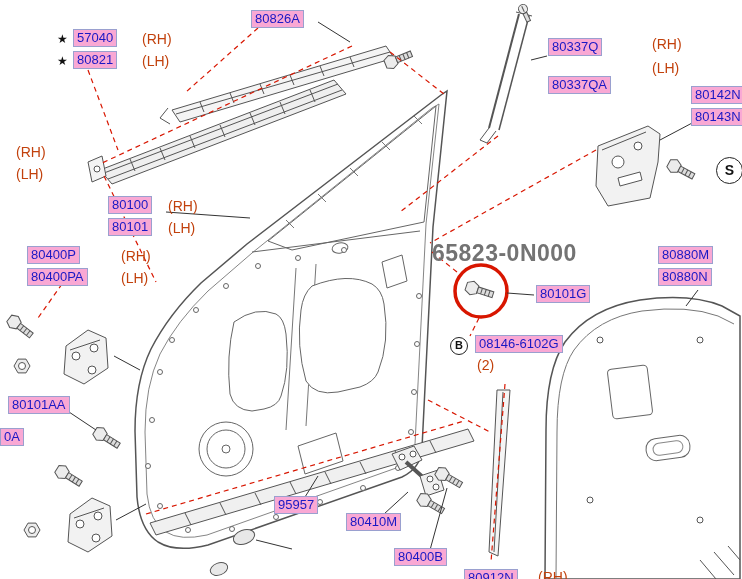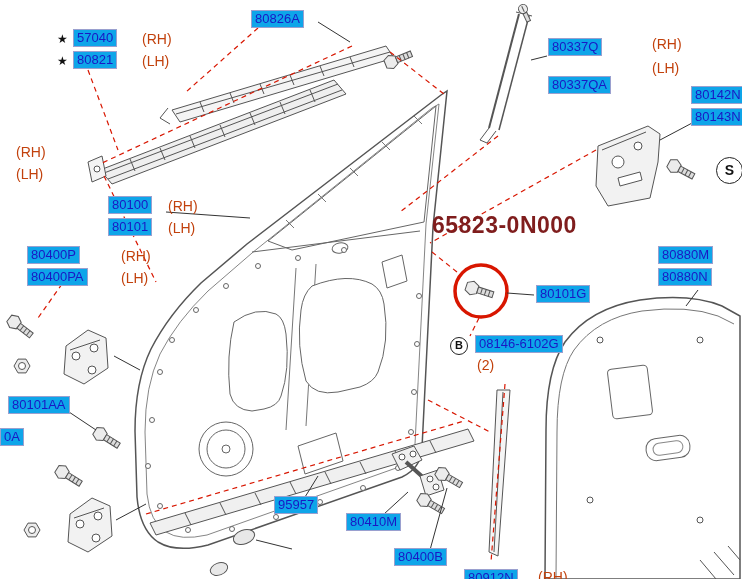--- a/index.html
+++ b/index.html
@@ -4,34 +4,34 @@
 <style>
   html,body{margin:0;padding:0;background:#ffffff;}
   #stage{
     position:relative;width:742px;height:579px;overflow:hidden;
     background:#ffffff;font-family:"Liberation Sans",sans-serif;
   }
   #drawing{position:absolute;left:0;top:0;z-index:1;}
   .plabel{
     position:absolute;z-index:3;white-space:nowrap;
     font:13px/16px "Liberation Sans",sans-serif;
-    color:#1a18c4;background:#0ea5e9;border:1px solid #9aa0cf;
+    color:#1a18c4;background:#f9a8d4;border:1px solid #9aa0cf;
     padding:0 3px;
   }
   .ptext{
     position:absolute;z-index:3;white-space:nowrap;
     font:14px/16px "Liberation Sans",sans-serif;color:#c2410c;
   }
   .star{
     position:absolute;z-index:3;font:12px/16px "DejaVu Sans",sans-serif;color:#111;
   }
   .red-part{
     position:absolute;z-index:3;white-space:nowrap;
     font:bold 23px/26px "Liberation Sans",sans-serif;
-    color:#7f1d1d;letter-spacing:.5px;
+    color:#737373;letter-spacing:.5px;margin-top:28px;
   }
   .circle-marker{
     position:absolute;z-index:3;border:1.5px solid #222;border-radius:50%;
     color:#111;background:#fff;text-align:center;box-sizing:border-box;
   }
   .circle-marker.b{width:18px;height:18px;font:bold 11px/15px "Liberation Sans",sans-serif;}
   .circle-marker.s{width:27px;height:27px;font:bold 14px/24px "Liberation Sans",sans-serif;}
 </style>
 </head>
 <body>

